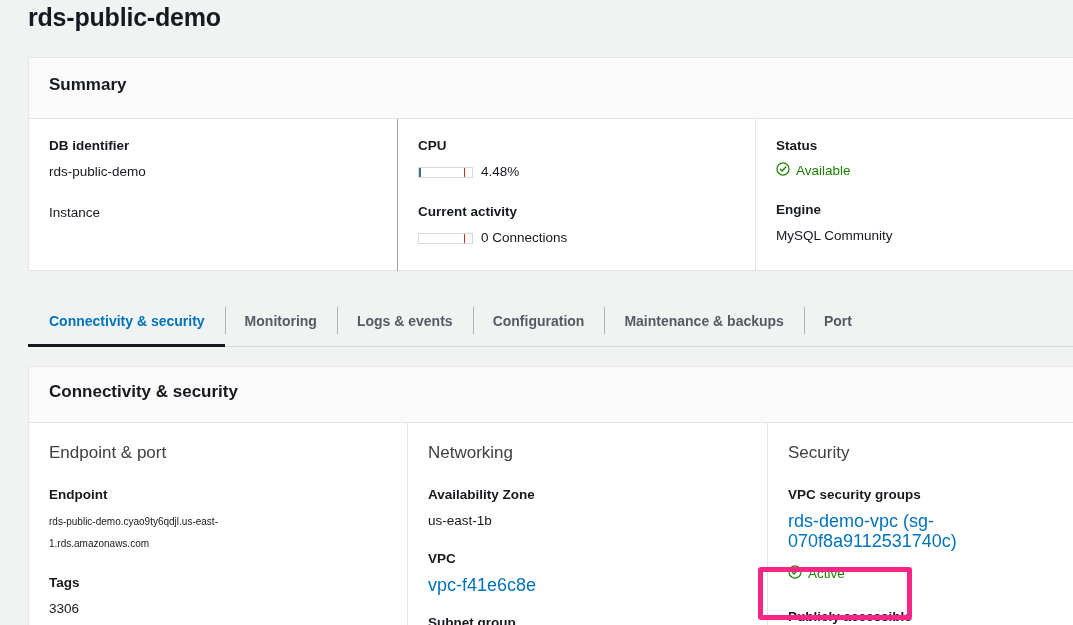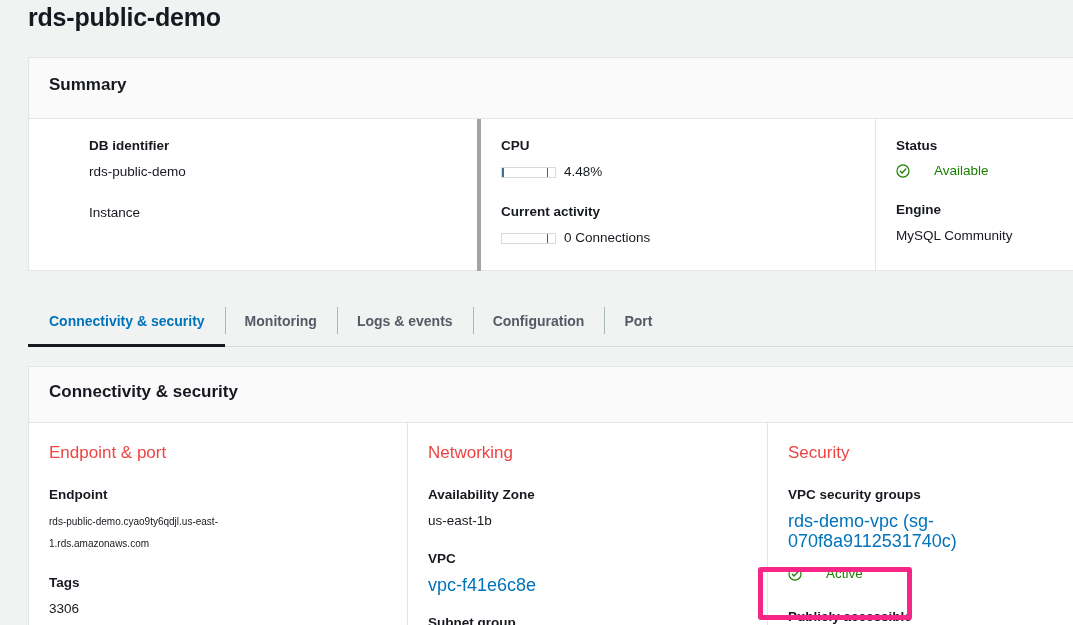--- a/index.html
+++ b/index.html
@@ -65,24 +65,23 @@
   }
   .summary-body {
     display: flex;
     height: 152px;
     box-sizing: border-box;
   }
   .summary-col {
     padding: 18px 20px 0 20px;
     box-sizing: border-box;
     flex: 0 0 auto;
-    margin-left: 40px;
   }
   .summary-col.c1 { width: 368px; }
-  .summary-col.c2 { width: 358px; border-left: 4px solid #a3a3a3; }
+  .summary-col.c2 { width: 358px; border-left: 1px solid #a3a3a3; }
   .summary-col.c3 { width: 334px; border-left: 1px solid #e4e6e6; }
 
   .field-label {
     font-size: 13.5px;
     font-weight: bold;
     color: #16191f;
     line-height: 18px;
     margin: 0 0 7px 0;
   }
   .field-value {
@@ -128,22 +127,21 @@
   .gauge-text {
     font-size: 13.5px;
     color: #16191f;
     line-height: 20px;
     white-space: nowrap;
   }
 
   
   .status-row {
     display: flex;
-    align-items: center;
-    gap: 24px;
+    gap: 6px;
   }
   .icon-check {
     flex: 0 0 auto;
     display: inline-block;
     width: 14px;
     height: 14px;
     line-height: 0;
   }
   .status-text {
     font-size: 13.5px;
@@ -218,21 +216,21 @@
     box-sizing: border-box;
     flex: 0 0 auto;
     position: relative;
   }
   .conn-col.c1 { width: 378px; }
   .conn-col.c2 { width: 360px; border-left: 1px solid #e4e6e6; }
   .conn-col.c3 { width: 320px; border-left: 1px solid #e4e6e6; }
   .conn-col-title {
     font-size: 17px;
     font-weight: normal;
-    color: #ef4444;
+    color: #404040;
     line-height: 22px;
     margin: 0 0 22px 0;
   }
   .conn-field { margin-bottom: 19px; }
   .link {
     font-size: 18px;
     color: #0073bb;
     line-height: 20px;
     text-decoration: none;
     cursor: pointer;
@@ -332,20 +330,23 @@
       <span>Connectivity &amp; security</span>
     </div>
     <div class="tab">
       <span>Monitoring</span>
     </div>
     <div class="tab">
       <span>Logs &amp; events</span>
     </div>
     <div class="tab">
       <span>Configuration</span>
+    </div>
+    <div class="tab">
+      <span>Maintenance &amp; backups</span>
     </div>
     <div class="tab">
       <span>Port</span>
     </div>
   </div>
 
   <div class="card" id="connectivity-card">
     <div class="card-header">
       <div class="card-header-title">Connectivity &amp; security</div>
     </div>

